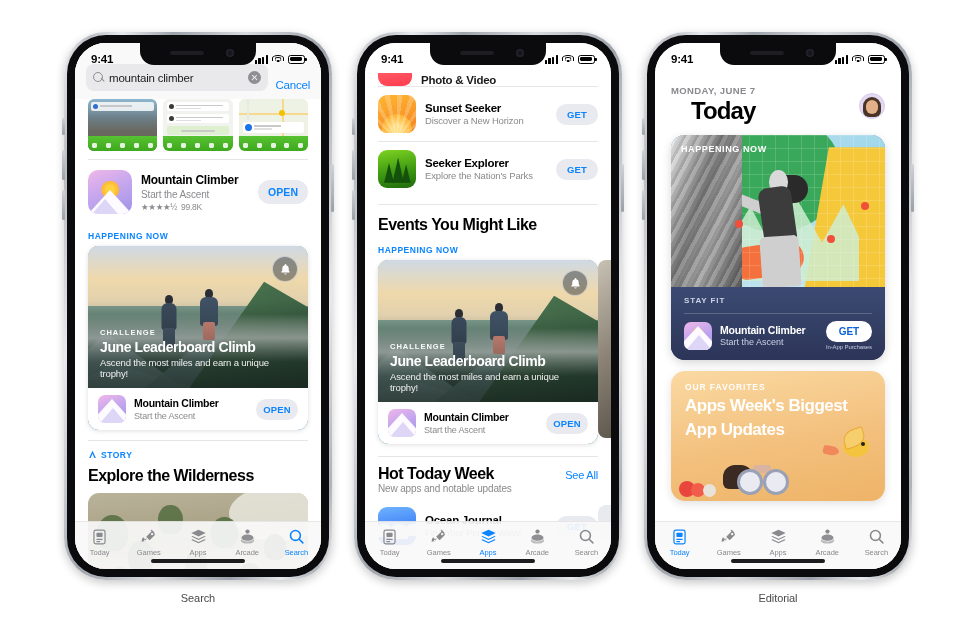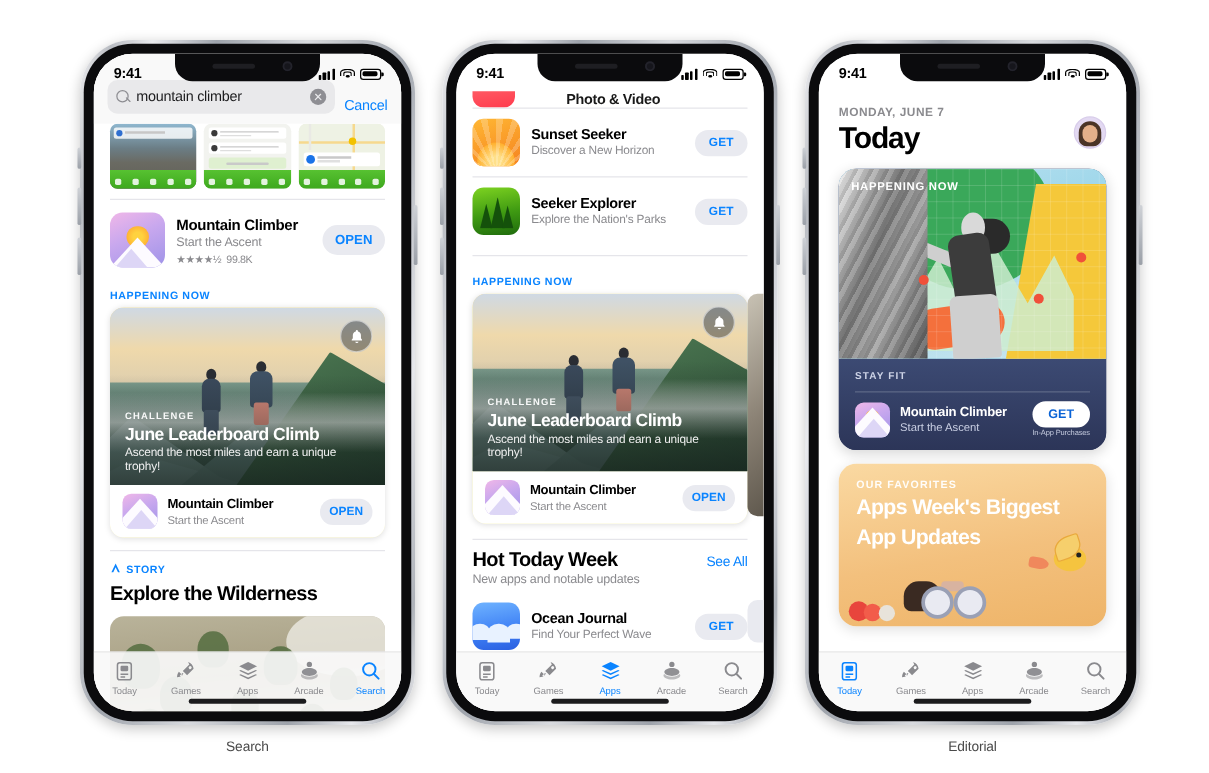--- a/index.html
+++ b/index.html
@@ -145,21 +145,21 @@
   .eyebrow { font-size:8.5px; font-weight:700; color:#0a84ff; letter-spacing:.5px; padding:8px 13px 5px; }
   .story-eyebrow { display:flex; align-items:flex-start; gap:4px; font-size:8.5px; font-weight:700; color:#0a84ff; letter-spacing:.5px; padding:9px 13px 3px; }
   .sec-title { font-size:16px; font-weight:700; color:#000; letter-spacing:-.5px; padding:4px 13px 3px; }
   .sec-sub { font-size:10px; color:#8a8a8e; letter-spacing:-.15px; padding:0 13px 5px; }
   .sec-hdr { display:flex; align-items:baseline; justify-content:space-between; padding:0 13px; }
   .see-all { font-size:11px; color:#0a84ff; letter-spacing:-.2px; }
   .hr { height:1px; background:#e5e5ea; margin:0 13px; }
 
   
   .card {
-    margin:0 13px; border-radius:11px; overflow:hidden; background:#fef9c3;
+    margin:0 13px; border-radius:11px; overflow:hidden; background:#0369a1;
     box-shadow: 0 1px 5px rgba(0,0,0,.13);
   }
   .card-hero { position:relative; height:142px; overflow:hidden;
     background:linear-gradient(180deg,#f0d7a8 0%,#cfd9c4 16%,#8fae9e 34%,#4f6f63 62%,#30463d 100%); }
   .hero-sky { position:absolute; left:0; right:0; top:0; height:42%;
     background:linear-gradient(180deg,#cfd9e4 0%,#efd9ab 55%,#dfcfae 100%); }
   .hero-mtn { position:absolute; bottom:0; left:0; right:0; height:78%; }
   .hero-mtn i { position:absolute; bottom:0; }
   .m1 { left:-18%; width:62%; height:58%; background:#6f8a86; clip-path: polygon(0 100%,42% 14%,100% 100%); opacity:.85; }
   .m2 { left:26%; width:52%; height:46%; background:#5d7a76; clip-path: polygon(0 100%,50% 6%,100% 100%); opacity:.9; }
@@ -221,25 +221,25 @@
   .ico-sunset::after{content:"";position:absolute;inset:0;background:repeating-conic-gradient(from 200deg at 50% 118%, rgba(255,255,255,.22) 0deg 7deg, rgba(255,255,255,0) 7deg 16deg);}
   .ico-forest { background:linear-gradient(170deg,#7ed321 0%,#3f9a12 55%,#1f6b0d 100%); }
   .ico-forest .tr { position:absolute; bottom:14%; background:#14510b; clip-path:polygon(50% 0,100% 100%,0 100%); }
   .ico-ocean { background:linear-gradient(170deg,#6fb3ff 0%,#3d7ff5 60%,#2a5fe0 100%); }
   .ico-ocean .wv { position:absolute; background:#e8f2ff; border-radius:50% 50% 0 0; }
   .ico-red { background:linear-gradient(170deg,#ff7a7a,#ff3b4e); }
   .li-meta { flex:1; min-width:0; }
   .li-name { font-size:11.5px; font-weight:600; color:#000; letter-spacing:-.25px; }
   .li-sub { font-size:9.5px; color:#8a8a8e; letter-spacing:-.15px; margin-top:1px; }
   .cut-row { display:flex; align-items:center; gap:9px; padding:0 13px; height:13px; overflow:hidden; }
-  .cut-label { font-size:11.5px; font-weight:600; color:#000; opacity:.9; letter-spacing:-.25px;margin-left:32px; }
+  .cut-label { font-size:11.5px; font-weight:600; color:#000; opacity:.9; letter-spacing:-.25px; }
   .peek { position:absolute; right:-1px; width:14px; border-radius:8px 0 0 8px; }
 
   
-  .today-hdr { padding:14px 16px 0; display:flex; align-items:flex-start; justify-content:space-between; }
+  .today-hdr { padding:14px 16px 0; display:flex; align-items:flex-start; justify-content:space-between;text-align:right; }
   .today-date { font-size:9.5px; font-weight:700; color:#8a8a8e; letter-spacing:.4px; }
   .today-title { font-size:24px; font-weight:800; color:#000; letter-spacing:-.9px; margin-top:1px; }
   .avatar { width:26px; height:26px; border-radius:50%; margin-top:8px; flex:none;
     background:#e3d9f2; position:relative; overflow:hidden; border:1px solid #d8cdea; }
   .avatar .hair { position:absolute; left:50%; transform:translateX(-50%); top:3px; width:18px; height:20px; border-radius:9px 9px 6px 6px; background:#4a3426; }
   .avatar .face { position:absolute; left:50%; transform:translateX(-50%); top:6px; width:12px; height:14px; border-radius:6px 6px 6px 6px; background:#e4b08a; }
   .ed-card { margin:10px 16px 0; border-radius:14px; overflow:hidden; position:relative;
     background:#2e3a63; box-shadow:0 3px 10px rgba(0,0,0,.16); }
   .ed-art { position:relative; height:152px; overflow:hidden; background:#8fd0e8; }
   .art-sky { position:absolute; inset:0; background:linear-gradient(160deg,#bfe3f2 0%,#9fd7ea 40%,#cfe8f0 100%); }
@@ -592,20 +592,21 @@
               <div class="li-name">Seeker Explorer</div>
               <div class="li-sub">Explore the Nation's Parks</div>
             </div>
             <div class="pill sm">GET</div>
           </div>
 
           <div style="height:8px;"></div>
           <div class="hr"></div>
           <div style="height:7px;"></div>
 
+          <div class="sec-title">Events You Might Like</div>
           <div class="eyebrow">HAPPENING NOW</div>
 
           <div style="position:relative;">
             <div class="peek" style="top:0;height:178px;background:linear-gradient(140deg,#c8c2b4,#8b8275 55%,#5f584d);"></div>
             <div class="card">
               <div class="card-hero">
                 <div class="hero-sky"></div>
                 <div class="hero-mtn">
                   <i class="m4"></i>
                     <i class="m1"></i>

